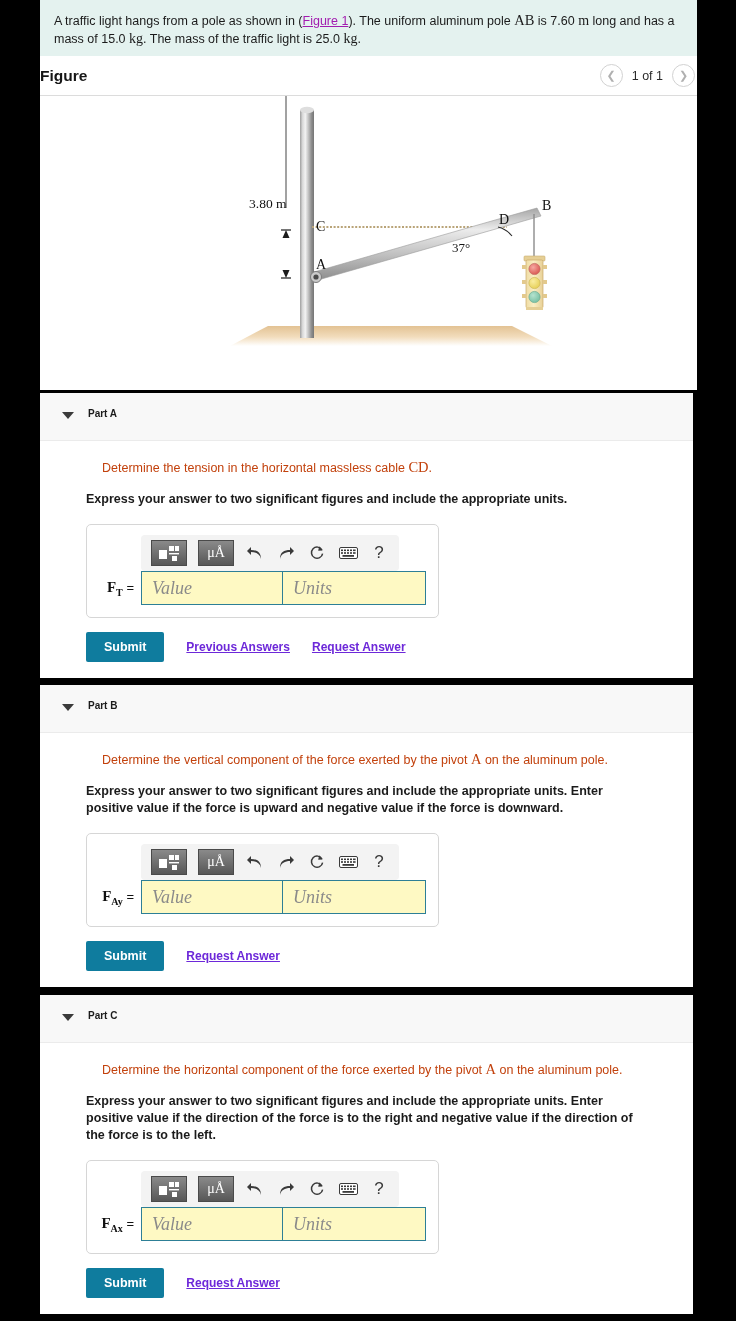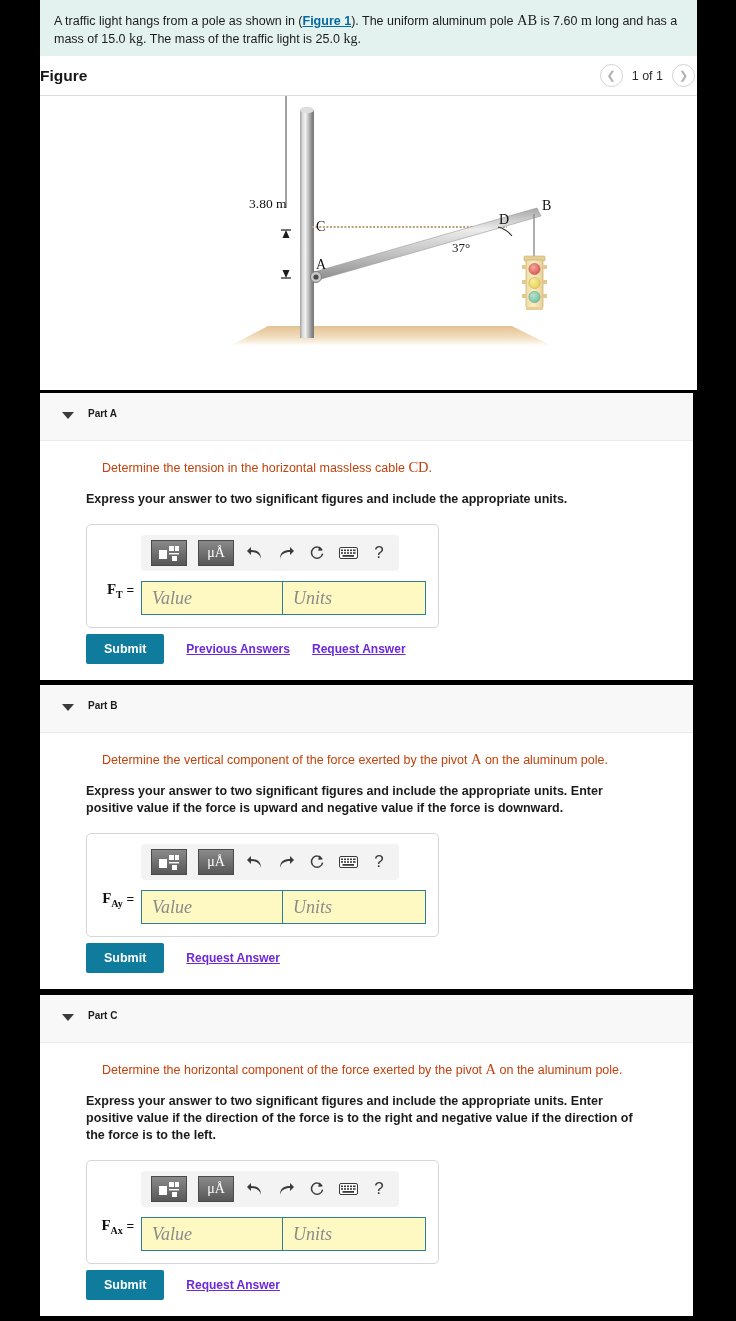--- a/index.html
+++ b/index.html
@@ -13,21 +13,21 @@
   #page { position: relative; width: 736px; height: 1321px; background: #000; }
 
   
   .statement {
     position: absolute; left: 40px; top: 0; width: 657px; height: 58px;
     background: #e4f2ef;
     border-bottom: 2px solid #ffffff;
     padding: 12px 14px 0 14px;
     font-size: 12.5px; line-height: 17px; color: #1b1b1b;
   }
-  .statement a { color: #0369a1; text-decoration: underline; font-weight: bold; }
+  .statement a { color: #a21caf; text-decoration: underline; }
   .mvar { font-family: "Liberation Serif", serif; font-size: 14.5px; font-style: normal; }
   .munit { font-family: "Liberation Serif", serif; font-size: 14px; }
 
   
   .figure-panel {
     position: absolute; left: 40px; top: 58px; width: 657px; height: 332px;
     background: #ffffff;
   }
   .figure-head {
     position: relative; height: 38px; border-bottom: 1px solid #dcdcdc;
@@ -85,39 +85,39 @@
   .tb-btn {
     width: 36px; height: 26px; border-radius: 0;
     background: linear-gradient(180deg,#8a8a8a 0%,#575757 100%);
     border: 1px solid #4a4a4a;
     display: flex; align-items: center; justify-content: center;
   }
   .tb-icon { width: 20px; height: 26px; color: #9a9a9a; font-size: 11px;
              display:flex; align-items:center; justify-content:center; cursor: default; }
   .tb-q { font-size: 17px; color: #3a3a3a; font-weight: normal; }
 
-  .field-row { display: flex; margin-top: 10px; }
+  .field-row { display: flex; align-items: center; }
   .flabel {
     font-family: "Liberation Serif", serif;
     font-size: 15px; color: #111; width: 42px; text-align: right;
     padding-right: 7px; white-space: nowrap; font-weight: bold;
   }
   .flabel sub { font-size: 10px; font-weight: bold; }
   .flabel .eq { font-weight: normal; font-family: "Liberation Sans", sans-serif; font-size: 13px; }
   .inp {
     height: 34px; border: 1px solid #2d7f96; background: #fef9c3;
     font-family: "Liberation Serif", serif; font-style: italic;
     font-size: 18px; color: #8a8a8a; padding: 0 10px;
     display: flex; align-items: center;
   }
   .inp.value { width: 142px; }
   .inp.units { width: 143px; border-left: none; }
 
   
-  .submit-row { display: flex; align-items: center; gap: 22px; margin-top: 6px; }
+  .submit-row { display: flex; align-items: center; gap: 22px; margin-top: 14px; }
   .submit-btn {
     background: #0f7c9e; color: #fff; font-size: 12.5px; font-weight: bold;
     padding: 8px 18px; border: none; border-radius: 2px; cursor: pointer;
   }
   .lnk { color: #6d28d9; font-size: 12px; font-weight: bold; text-decoration: underline; cursor: pointer; }
 </style>
 </head>
 <body>
 
 <div id="page">

